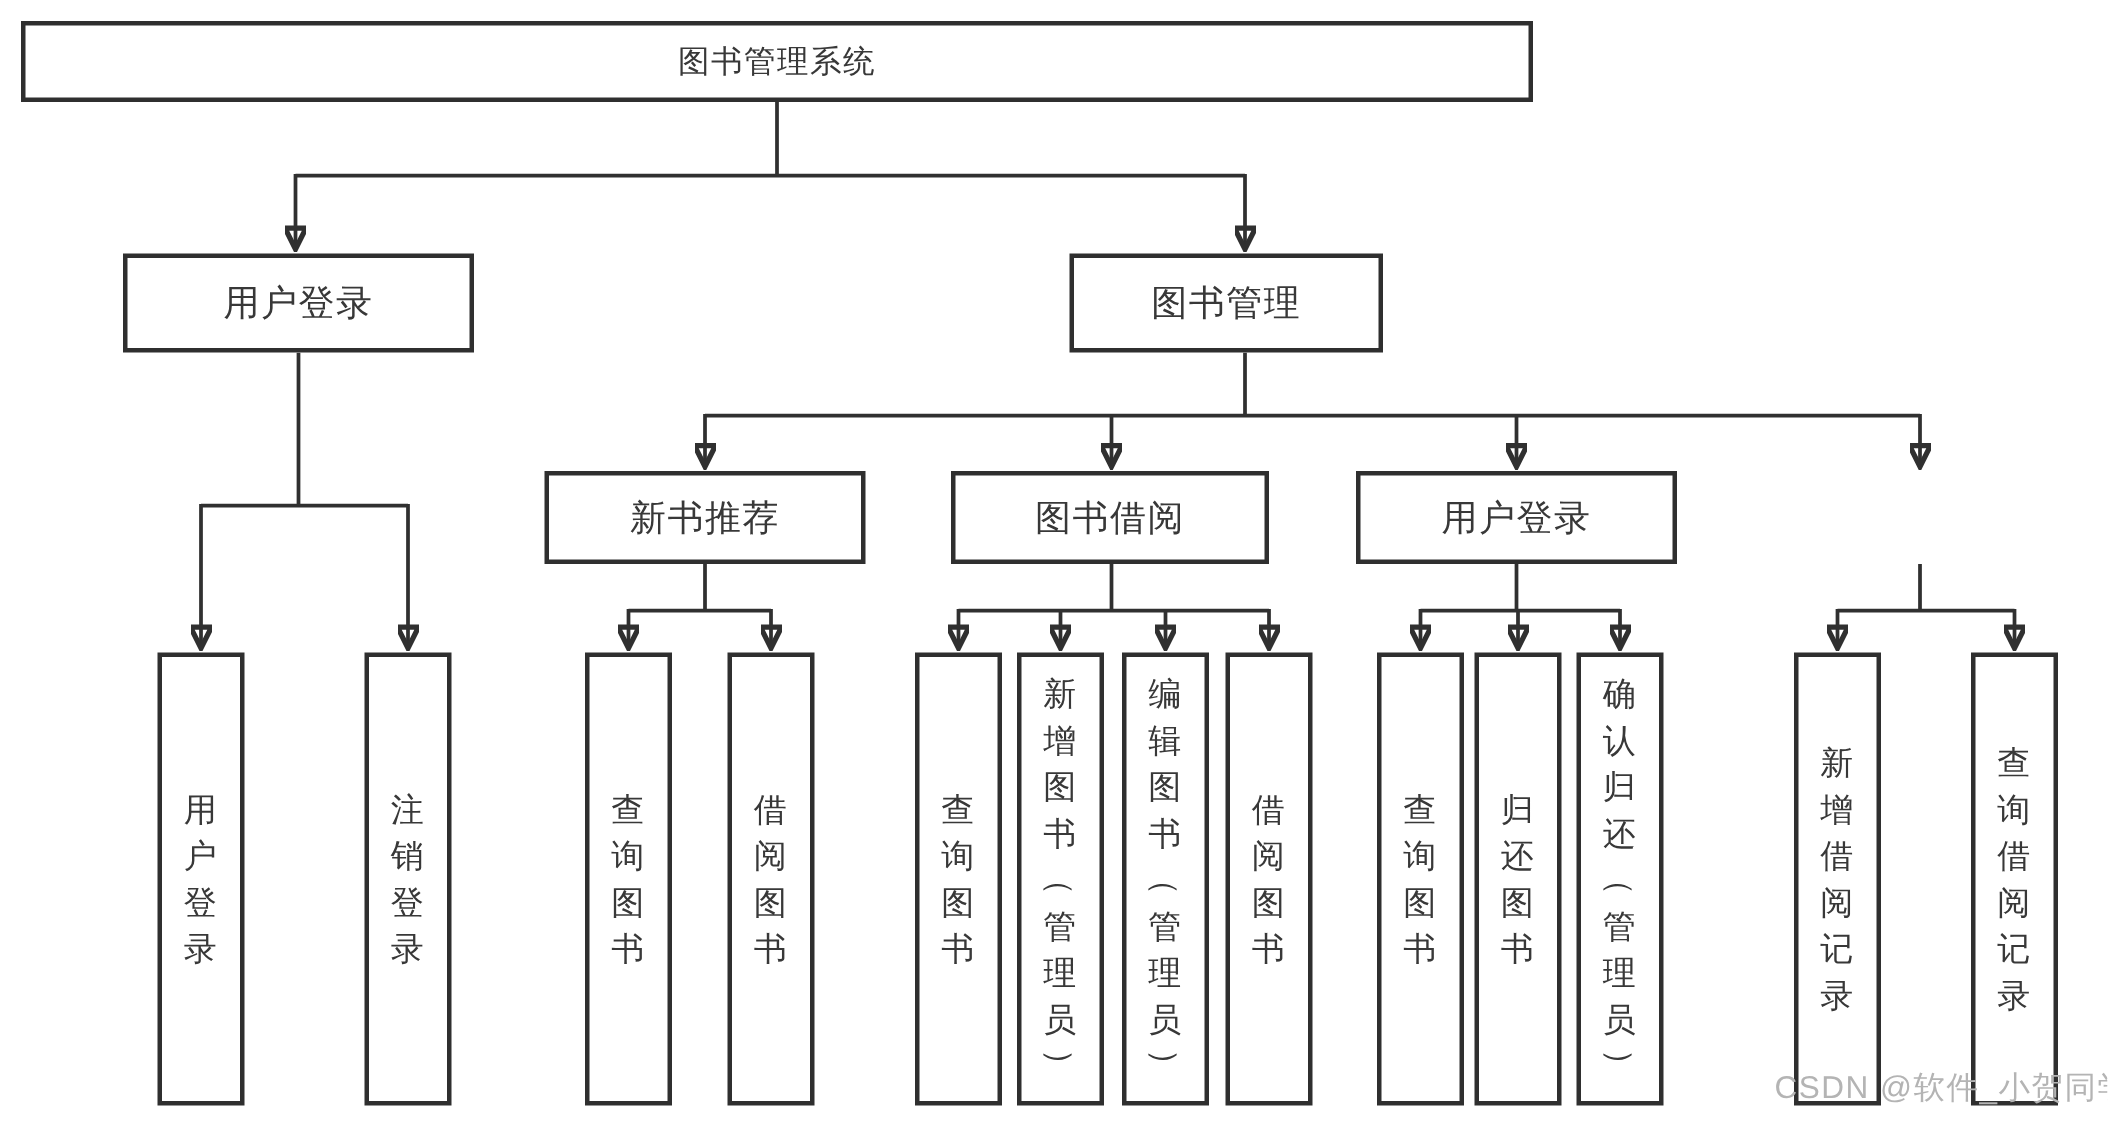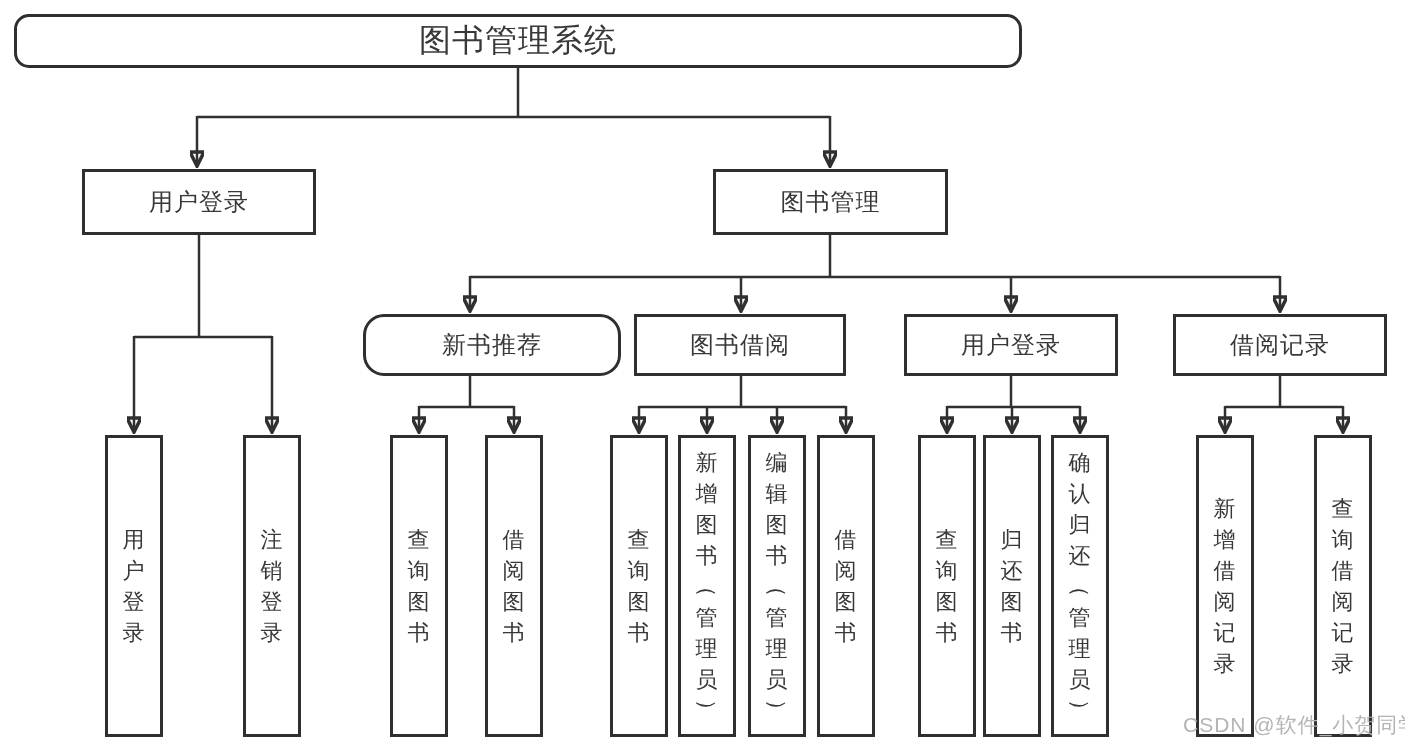--- a/index.html
+++ b/index.html
@@ -32,21 +32,21 @@
     box-sizing: border-box;
     background: #ffffff;
     border: 3px solid #2f2f2f;
     color: #383838;
     display: flex;
     align-items: center;
     justify-content: center;
     text-align: center;
     letter-spacing: 1px;
   }
-  .node.root  { font-size: 32px; border-radius: 15px; }
+  .node.root  { font-size: 21px; }
   .node.hnode { font-size: 24px; }
   .node.vnode {
     flex-direction: column;
     font-size: 22px;
   }
   .vch {
     display: block;
     line-height: 31px;
     width: 100%;
     text-align: center;
@@ -125,26 +125,25 @@
       <line x1="1280" y1="376" x2="1280" y2="407"></line>
       <line x1="1225" y1="407" x2="1343" y2="407"></line>
       <line x1="1225" y1="406" x2="1225" y2="430" marker-end="url(#arr)"></line>
       <line x1="1343" y1="406" x2="1343" y2="430" marker-end="url(#arr)"></line>
     </g>
   </svg>
 
   <div class="node root" style="left:14px; top:14px; width:1008px; height:54px;">图书管理系统</div>
 
   <div class="node hnode" style="left:82px; top:169px; width:234px; height:66px;">用户登录</div>
-  <div class="node hnode" style="left:713px; top:169px; width:235px; height:66px;">图书管理</div>
-
-  <div class="node hnode" style="left:363px; top:314px; width:258px; height:62px;border-radius:21px;">新书推荐</div>
+  <div class="node hnode" style="left:713px; top:169px; width:209px; height:66px;">图书管理</div>
+
+  <div class="node hnode" style="left:363px; top:314px; width:214px; height:62px;">新书推荐</div>
   <div class="node hnode" style="left:634px; top:314px; width:212px; height:62px;">图书借阅</div>
   <div class="node hnode" style="left:904px; top:314px; width:214px; height:62px;">用户登录</div>
-  <div class="node hnode" style="left:1173px; top:314px; width:214px; height:62px;">借阅记录</div>
 
   <div class="node vnode" style="left:105px; top:435px; width:58px; height:302px;">
       <span class="vch">用</span>
       <span class="vch">户</span>
       <span class="vch">登</span>
       <span class="vch">录</span>
     </div>
   <div class="node vnode" style="left:243px; top:435px; width:58px; height:302px;">
       <span class="vch">注</span>
       <span class="vch">销</span>

